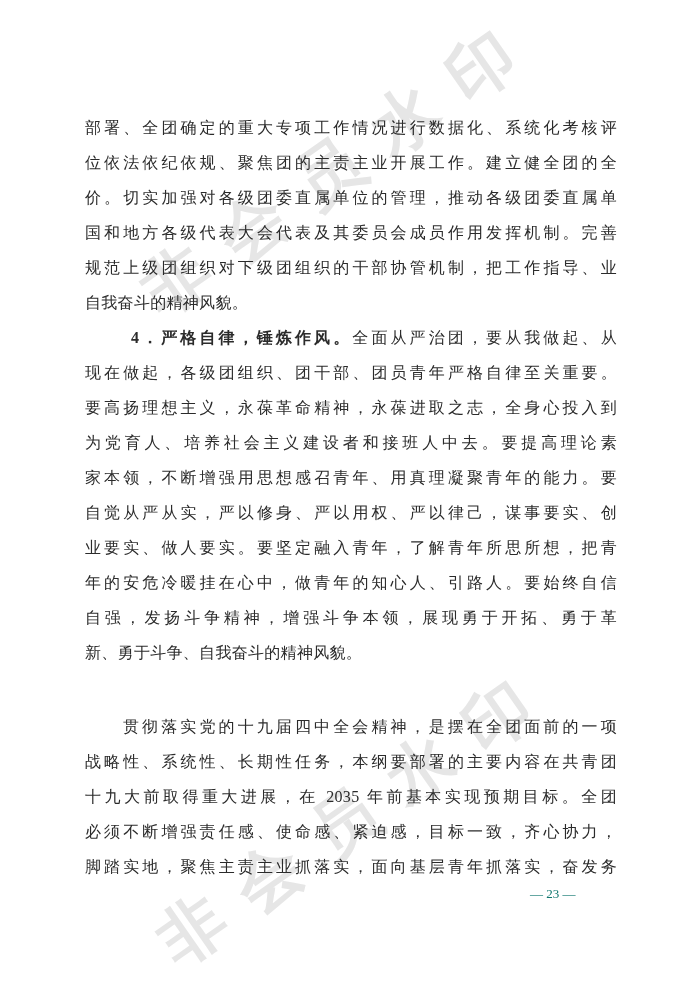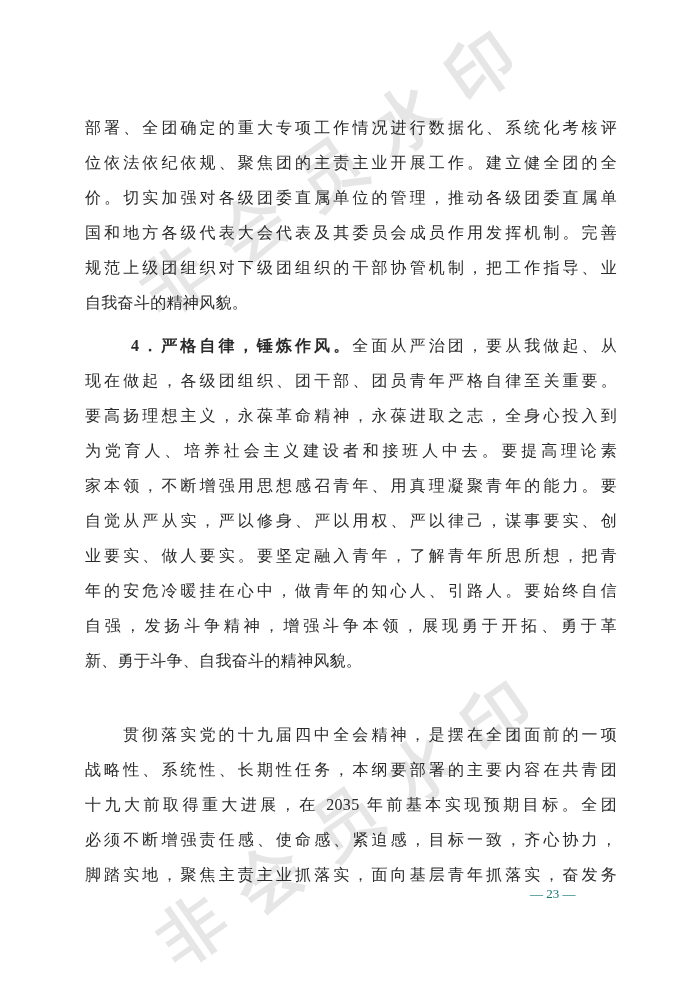--- a/index.html
+++ b/index.html
@@ -47,21 +47,21 @@
     height: 35px;
     text-align: justify;
     text-align-last: justify;
     overflow: visible;
   }
   .line.parend {
     text-align: left;
     text-align-last: left;
   }
   .line.indent     { text-indent: 38px; margin-top: 39px; }
-  .line.indent-num { text-indent: 46px; margin-top: 8px; }
+  .line.indent-num { text-indent: 46px; }
   .lead-bold { font-weight: bold; }
   .footer {
     position: absolute;
     left: 530px;
     top: 886px;
     z-index: 1;
     font-family: "Liberation Serif", "DejaVu Serif", serif;
     font-size: 13px;
     color: #0f766e;
     white-space: nowrap;

